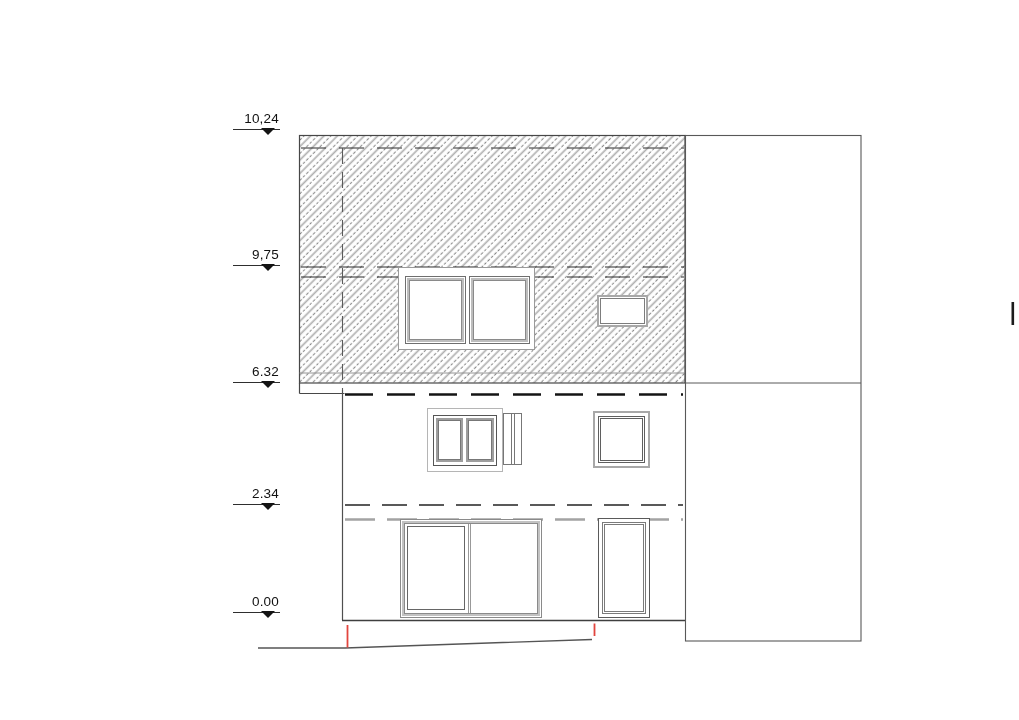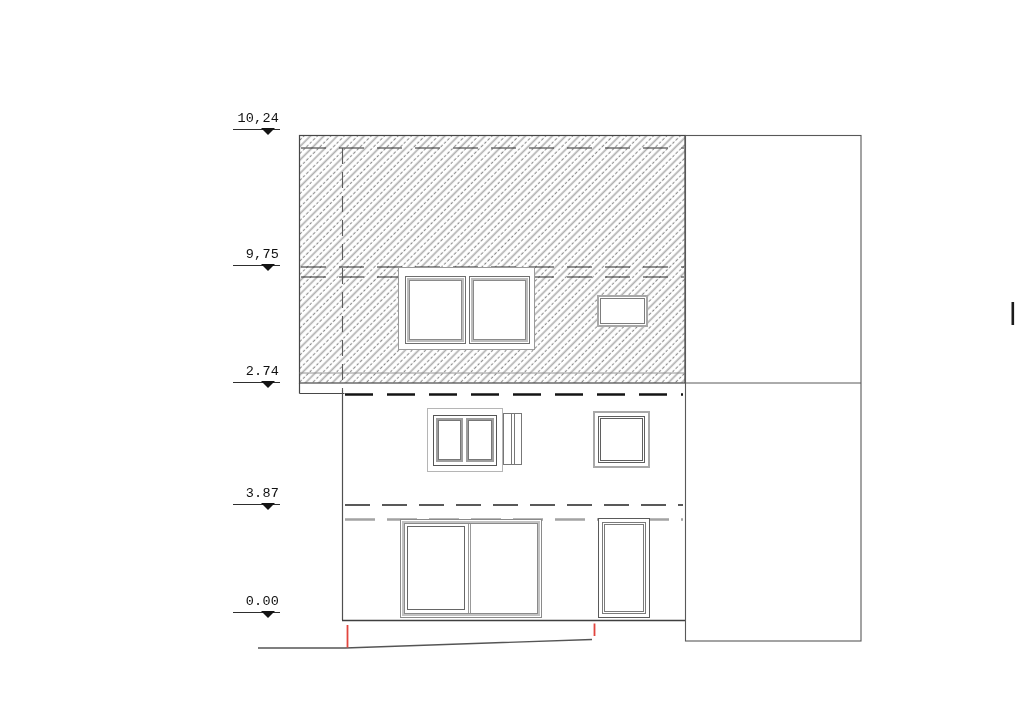--- a/index.html
+++ b/index.html
@@ -1,17 +1,17 @@
 <!DOCTYPE html>
 <html><head>
 <meta charset="utf-8">
 <style>
   html,body{margin:0;padding:0;background:#fff;}
   body{width:1019px;height:720px;overflow:hidden;font-family:"Liberation Sans",sans-serif;}
-  .canvas{position:relative;width:1019px;height:720px;background:#fff;font-family:Liberation Mono, monospace;}
+  .canvas{position:relative;width:1019px;height:720px;background:#fff;}
   .abs{position:absolute;box-sizing:border-box;}
   .win{background:#fff;}
   svg{position:absolute;left:0;top:0;}
   .marker{position:absolute;left:233px;width:47px;height:0;overflow:visible;}
   .marker .mline{position:absolute;left:0;top:0;width:47px;height:0;border-top:1.4px solid #2e2e2e;}
   .marker .mtri{position:absolute;right:5px;top:-1px;width:0;height:0;
     border-left:7px solid transparent;border-right:7px solid transparent;border-top:7.5px solid #141414;}
   .marker .lab{position:absolute;right:1px;bottom:3px;font-size:13.5px;color:#111;white-space:nowrap;letter-spacing:.2px;}
 </style>
 </head>
@@ -112,26 +112,26 @@
     <span class="lab">10,24</span>
     <div class="mline"></div>
     <div class="mtri"></div>
   </div>
   <div class="marker" style="top:265px;">
     <span class="lab">9,75</span>
     <div class="mline"></div>
     <div class="mtri"></div>
   </div>
   <div class="marker" style="top:382px;">
-    <span class="lab">2.74</span>
+    <span class="lab">6.32</span>
     <div class="mline"></div>
     <div class="mtri"></div>
   </div>
   <div class="marker" style="top:504px;">
-    <span class="lab">3.87</span>
+    <span class="lab">2.34</span>
     <div class="mline"></div>
     <div class="mtri"></div>
   </div>
   <div class="marker" style="top:612px;">
     <span class="lab">0.00</span>
     <div class="mline"></div>
     <div class="mtri"></div>
   </div>
 
 </div>

